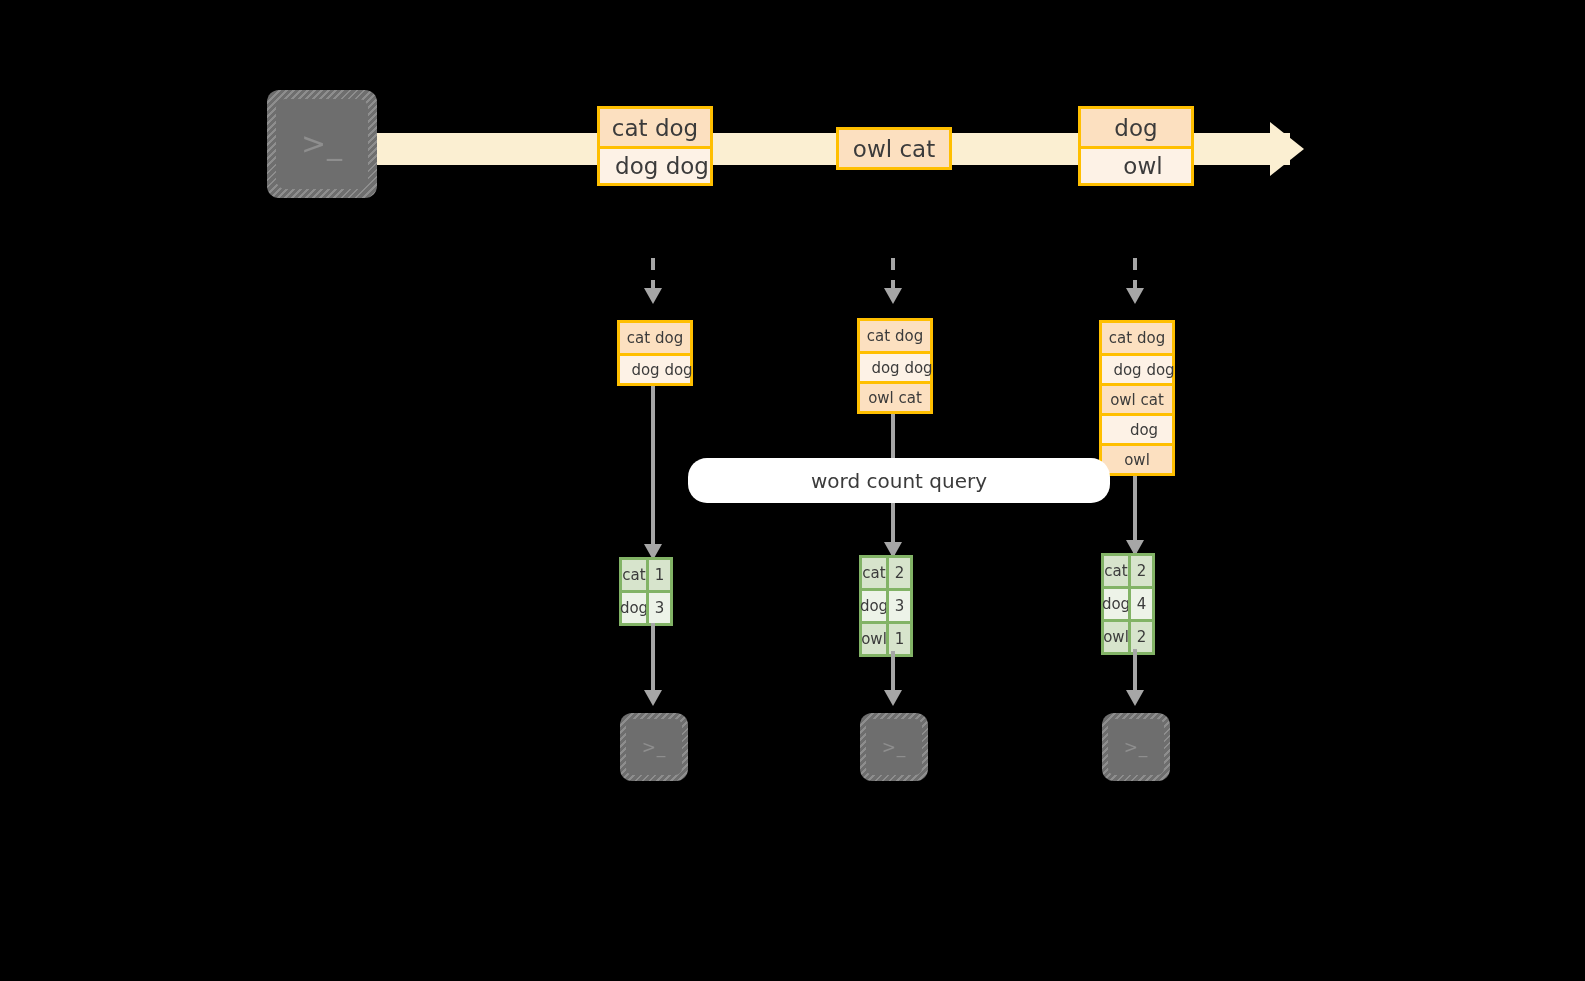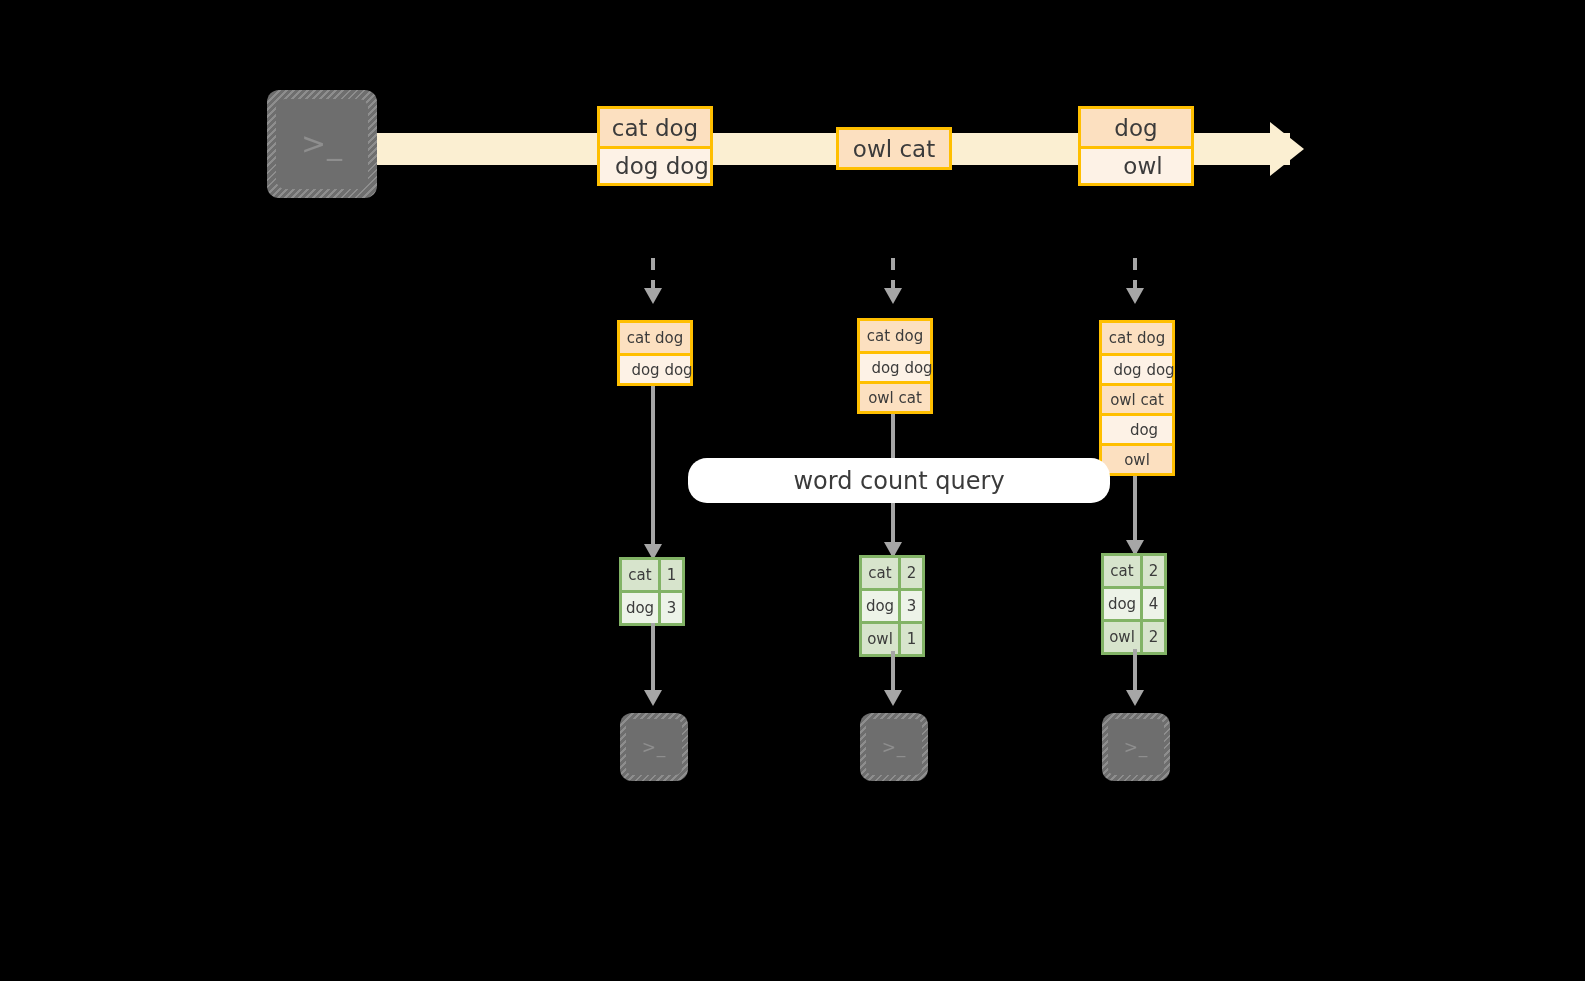--- a/index.html
+++ b/index.html
@@ -104,21 +104,21 @@
   .res-row + .res-row { border-top: 3px solid #82B366; }
   .res-cell {
     box-sizing: border-box;
     height: 30px;
     display: flex;
     align-items: center;
     justify-content: center;
     font-size: 15px;
     color: #3B3B3B;
   }
-  .res-cell.key { width: 36px; }
+  .res-cell.key { width: 24px; }
   .res-cell.val { width: 24px; border-left: 3px solid #82B366; }
   .res-row.dark  .res-cell { background: #D7E4CC; }
   .res-row.light .res-cell { background: #EDF3E8; }
 
   
   .conn {
     position: absolute;
     width: 4px;
     background: #A6A6A6;
   }
@@ -137,21 +137,21 @@
   }
 
   
   .query-label {
     position: absolute;
     background: #FFFFFF;
     color: #3B3B3B;
     display: flex;
     align-items: center;
     justify-content: center;
-    font-size: 24px;
+    font-size: 20px;
     white-space: nowrap;
     border-radius: 19px;
   }
 </style>
 </head>
 <body>
 
 <div id="canvas">
 
   <div class="stream-shaft" style="left:360px; top:133px; width:930px; height:32px;"></div>

